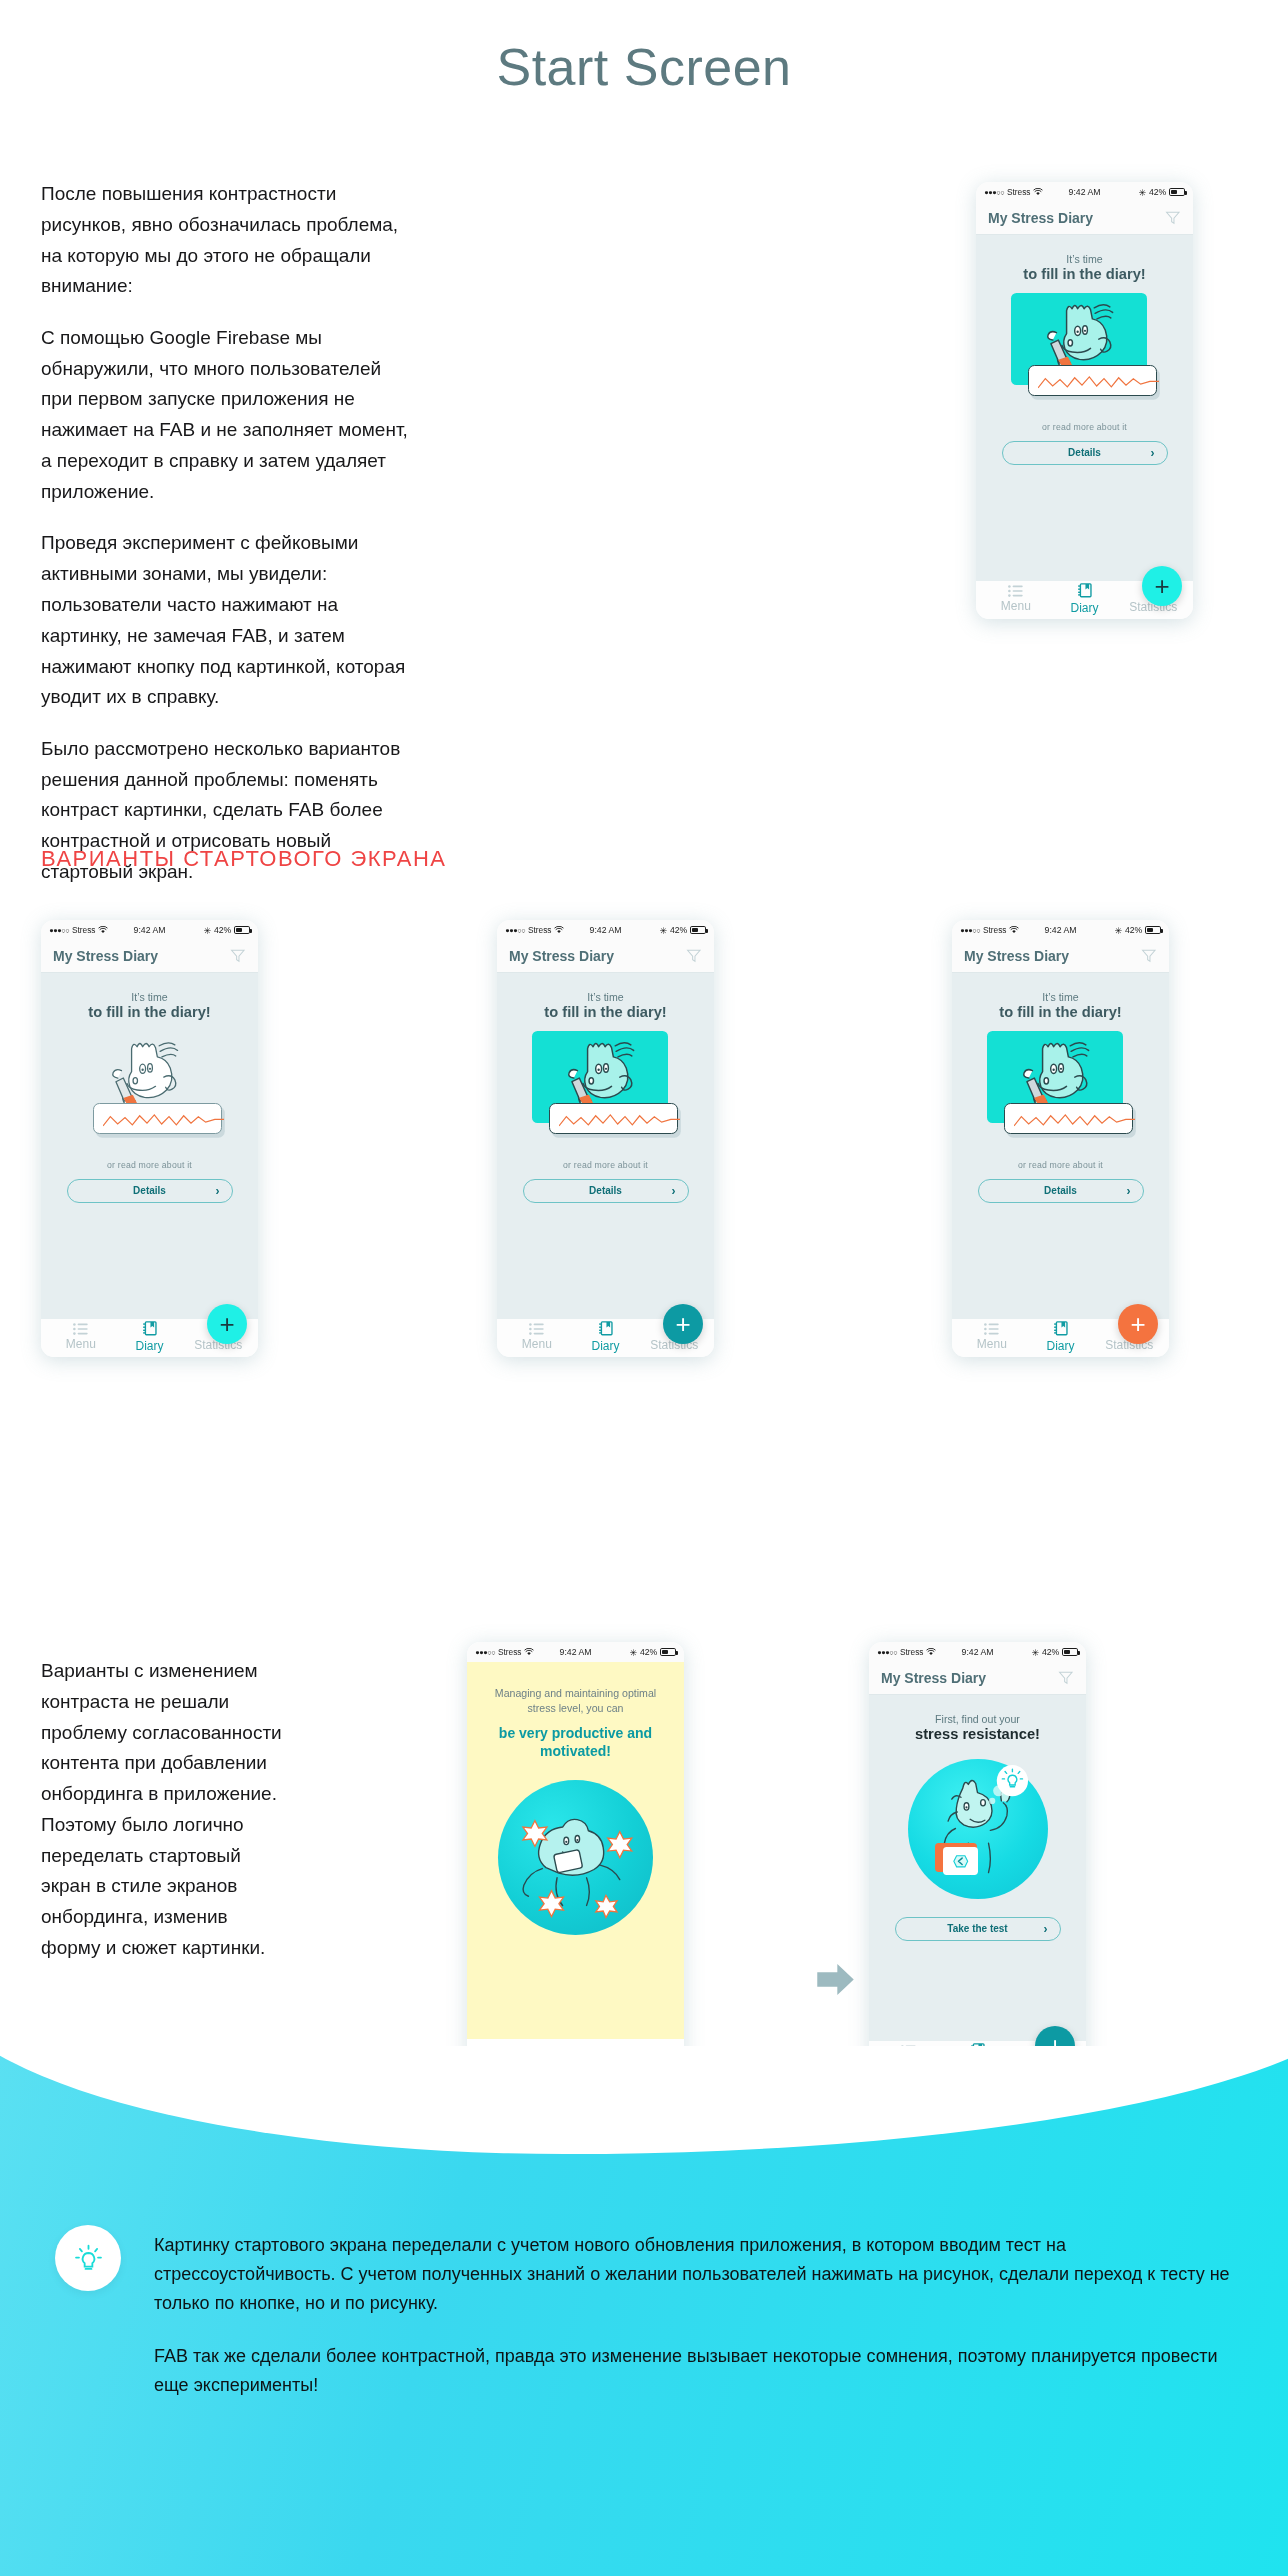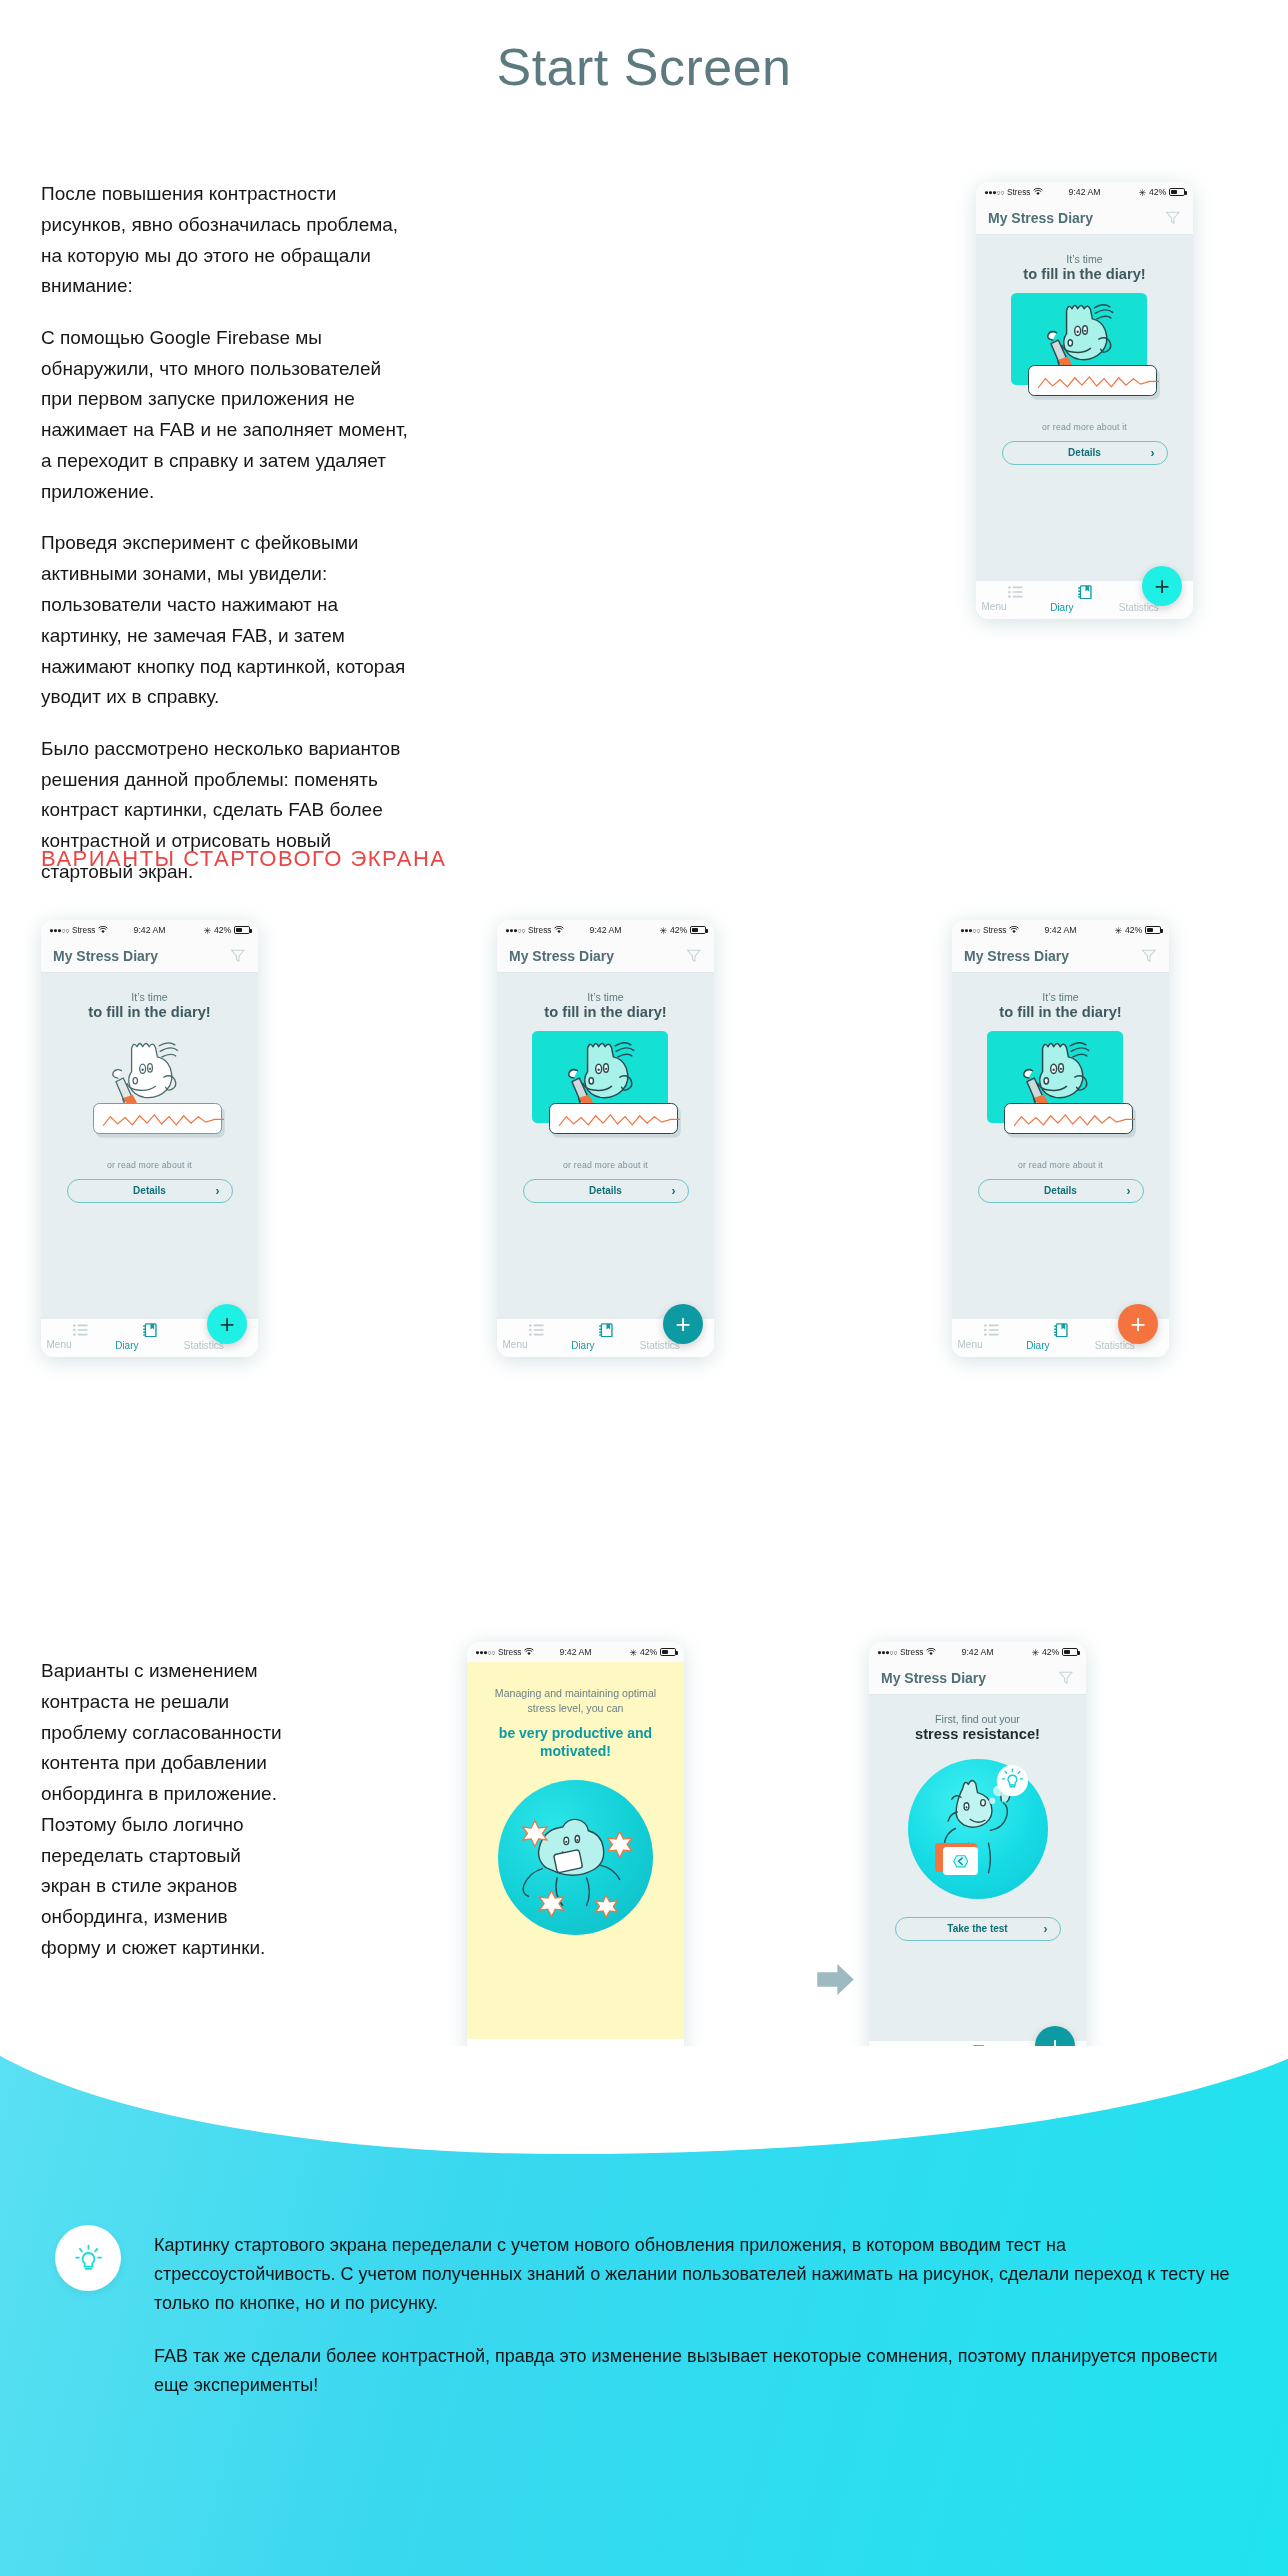--- a/index.html
+++ b/index.html
@@ -117,21 +117,21 @@
   
   .botnav {
     height: 38px;
     background: #fdfdfd;
     display: flex;
     align-items: center;
     padding: 0 5.5px;
     position: relative;
     flex: 0 0 auto;
   }
-  .nav-item { flex: 1; font-size: 10px; color: #b5c4c8; line-height: 1.5; }
+  .nav-item { flex: 1; text-align: center; font-size: 12px; color: #b5c4c8; line-height: 1.5; }
   .nav-item.active { color: #119ca3; }
   .nav-ico { display: block; margin: 0 auto 0.9px; }
   .fab {
     position: absolute;
     right: 11px; bottom: 13px;
     width: 40px; height: 40px; border-radius: 50%;
     display: flex; align-items: center; justify-content: center;
     font-size: 26px; font-weight: 300; line-height: 0;
     box-shadow: 0 2.8px 8.3px rgba(0,0,0,0.18);
   }

